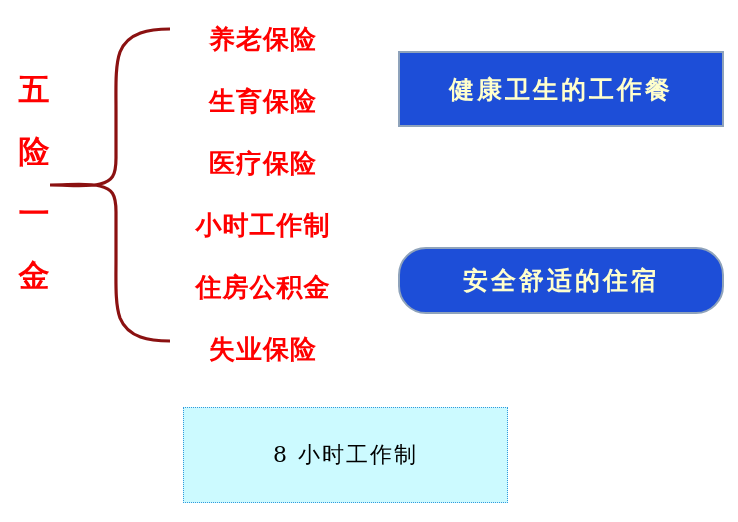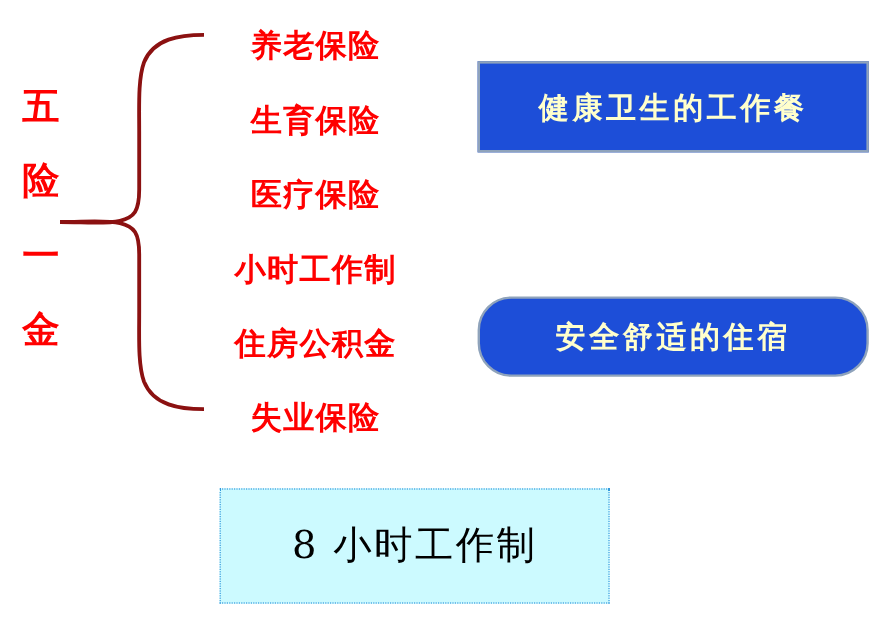--- a/index.html
+++ b/index.html
@@ -118,21 +118,21 @@
     background: #ccfaff;
     border: 1px dotted #3399dd;
     box-sizing: border-box;
     display: flex;
     align-items: center;
     justify-content: center;
   }
   #cyan-box .cyan-text {
     color: #000000;
     font-family: "DejaVu Serif", serif;
-    font-size: 32px;
+    font-size: 22px;
     letter-spacing: 2px;
     white-space: nowrap;
   }
 </style>
 </head>
 <body>
 
 <div id="stage">
 
   <div class="vert-label">

